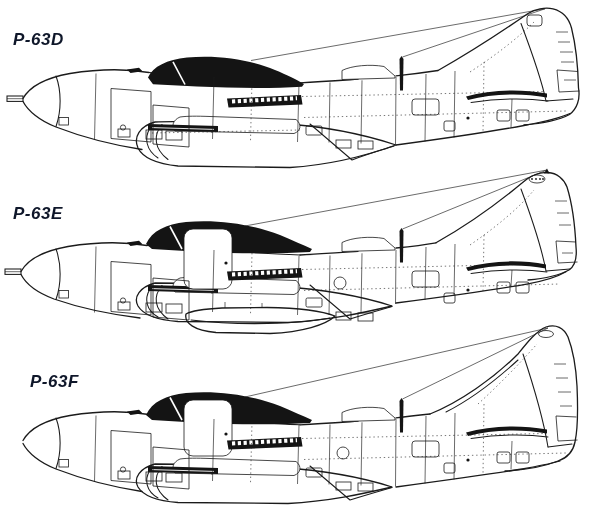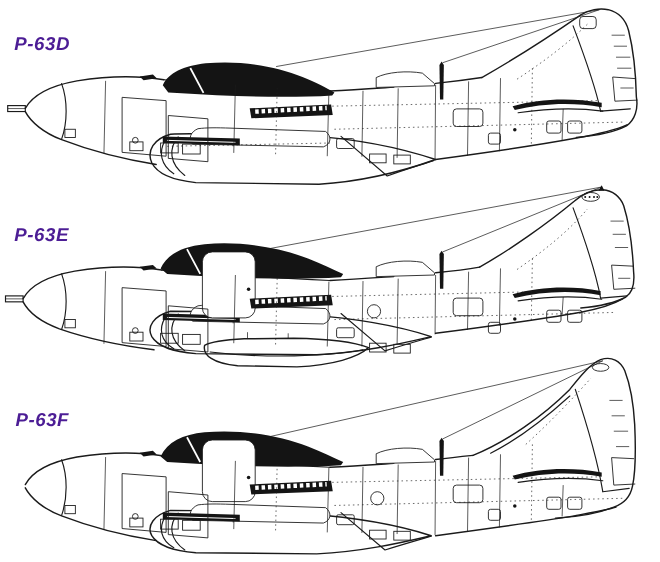--- a/index.html
+++ b/index.html
@@ -1,19 +1,19 @@
 <!DOCTYPE html>
 <html><head>
 <meta charset="utf-8">
 <style>
   html,body{margin:0;padding:0;background:#ffffff;}
   #stage{position:relative;width:600px;height:511px;background:#ffffff;overflow:hidden;
          font-family:"Liberation Sans", sans-serif;}
   .variant-label{position:absolute;font-style:italic;font-weight:bold;font-size:17px;
-                 letter-spacing:.5px;color:#4c1d95;}
+                 letter-spacing:.5px;color:#0f172a;}
   .plane{position:absolute;left:0;}
   
   svg .ln{fill:none;stroke:#1b1b1b;stroke-width:1.3;stroke-linecap:round;stroke-linejoin:round;}
   svg .ln2{fill:none;stroke:#1b1b1b;stroke-width:1.05;stroke-linecap:round;}
   svg .thin{fill:none;stroke:#1b1b1b;stroke-width:.65;}
   svg .dotted{fill:none;stroke:#1b1b1b;stroke-width:.6;stroke-dasharray:1.4 2.8;}
   svg .solid{fill:#141414;stroke:none;}
   svg .panel{fill:#ffffff;stroke:#1b1b1b;stroke-width:.8;}
   svg .panel2{fill:none;stroke:#1b1b1b;stroke-width:.8;}
   svg .wline{fill:none;stroke:#ffffff;stroke-width:1.6;}
@@ -190,21 +190,21 @@
       <circle class="panel2" cx="340" cy="120" r="6"></circle>
       <circle class="solid" cx="468" cy="127" r="1.6"></circle>
       <rect class="panel2" x="118" y="139" width="12" height="8"></rect>
       <rect class="panel2" x="146" y="140" width="16" height="9"></rect>
       <rect class="panel2" x="166" y="141" width="16" height="9"></rect>
       <rect class="panel2" x="336" y="149" width="15" height="8"></rect>
       <rect class="panel2" x="358" y="150" width="15" height="8"></rect>
     </g>
   </svg>
 
-  <div class="variant-label" style="left:14px;top:372px;">P-63F</div>
+  <div class="variant-label" style="left:30px;top:372px;">P-63F</div>
 
   <svg class="plane" style="top:320px;" width="600" height="191" viewBox="0 0 600 191">
     <g>
       <path class="thin" d="M245,77 L548,8"></path>
       <path class="thin" d="M402.5,79 L548,8"></path>
     </g>
     <g>
       <path class="ln" d="M23,120.5 C30,108 45,100 70,95.5 C95,91.5 125,90.5 149,94.5"></path>
       <path class="ln2" d="M149,94.5 C200,98.5 255,102.5 300,104.8"></path>
       <path class="ln" d="M300,104.8 C322,103.8 342,102.3 358,101.2"></path>

